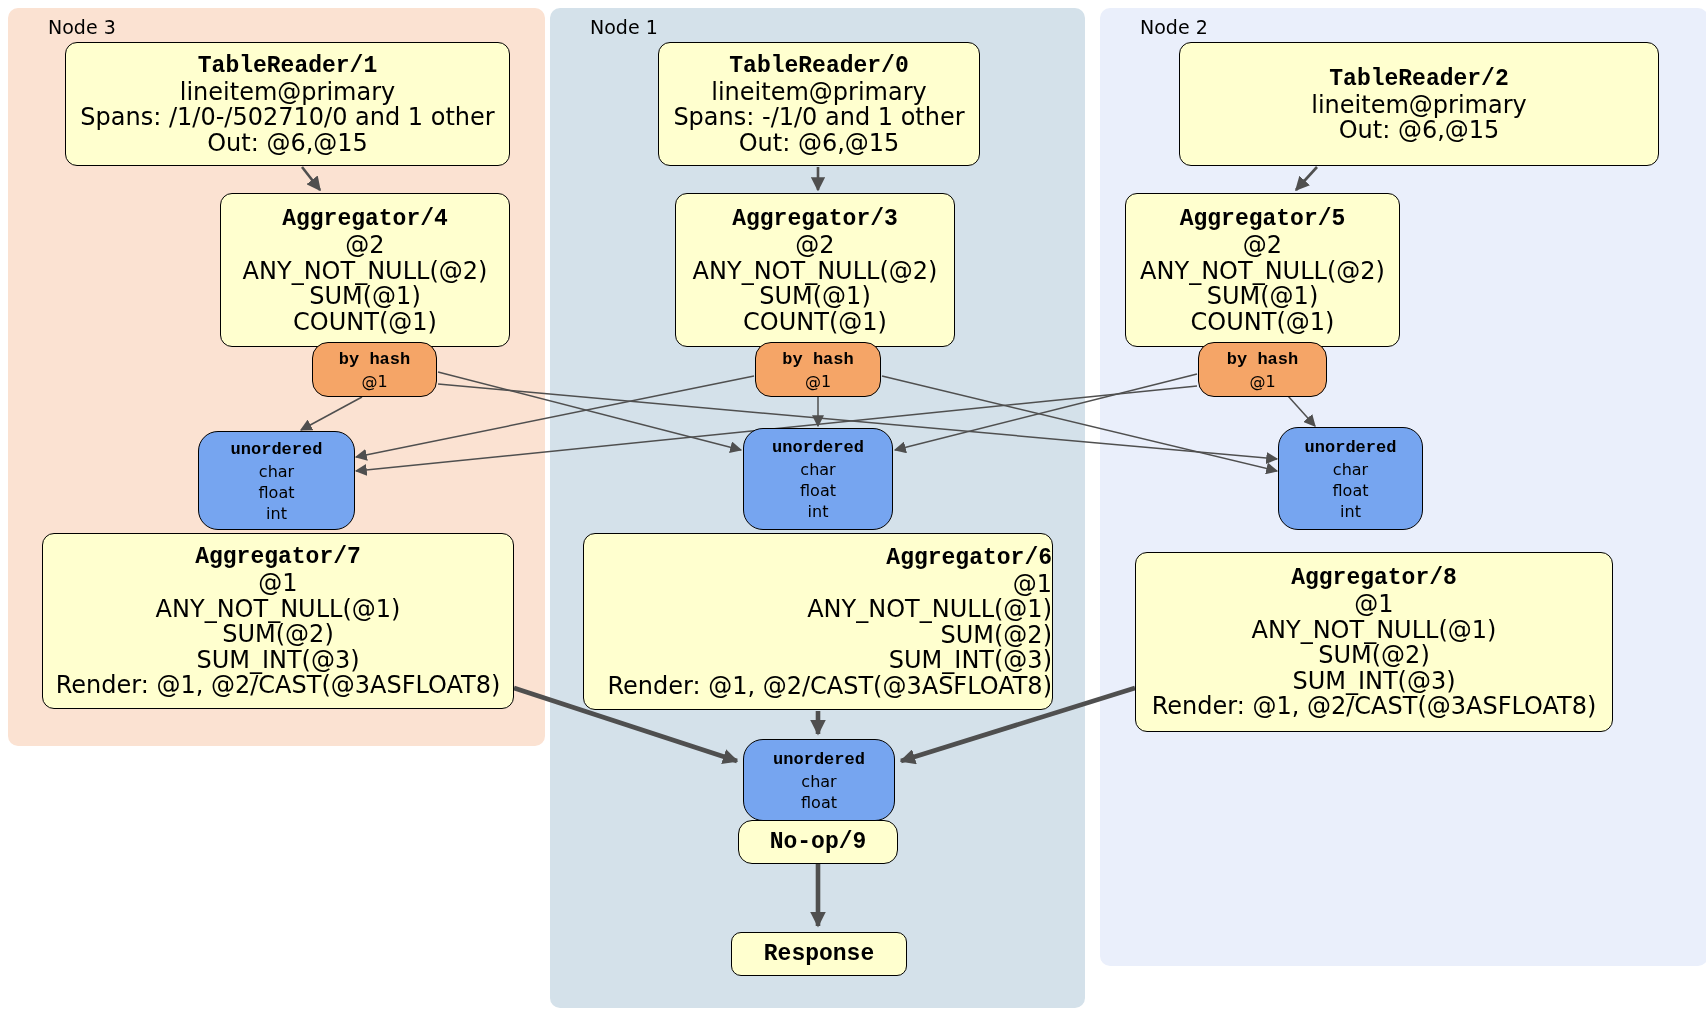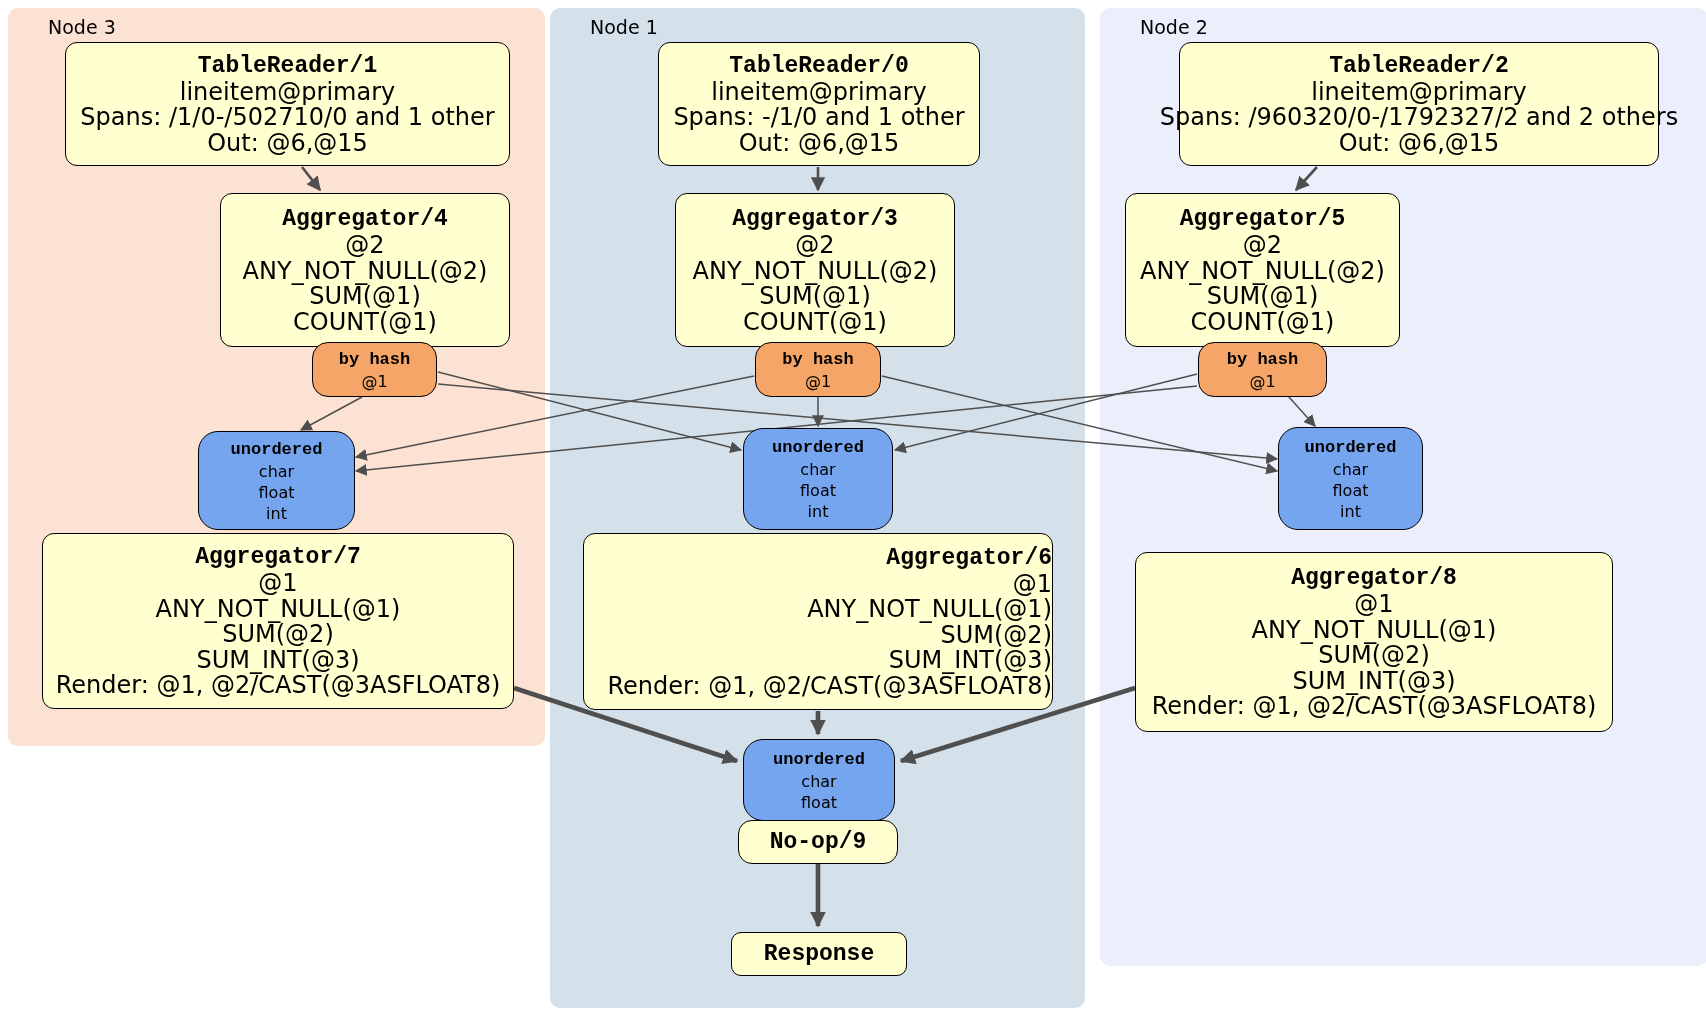--- a/index.html
+++ b/index.html
@@ -176,21 +176,20 @@
     <div class="box-line">@1</div>
     <div class="box-line">ANY_NOT_NULL(@1)</div>
     <div class="box-line">SUM(@2)</div>
     <div class="box-line">SUM_INT(@3)</div>
     <div class="box-line">Render: @1, @2/CAST(@3ASFLOAT8)</div>
   </div>
 
   <div class="box yellow" style="left:1179px; top:42px; width:480px; height:124px;">
     <div class="box-title">TableReader/2</div>
     <div class="box-line">lineitem@primary</div>
-    <div class="box-line">Spans: /960320/0-/1792327/2 and 2 others</div>
     <div class="box-line">Out: @6,@15</div>
   </div>
 
   <div class="box yellow" style="left:1125px; top:193px; width:275px; height:154px;">
     <div class="box-title">Aggregator/5</div>
     <div class="box-line">@2</div>
     <div class="box-line">ANY_NOT_NULL(@2)</div>
     <div class="box-line">SUM(@1)</div>
     <div class="box-line">COUNT(@1)</div>
   </div>

